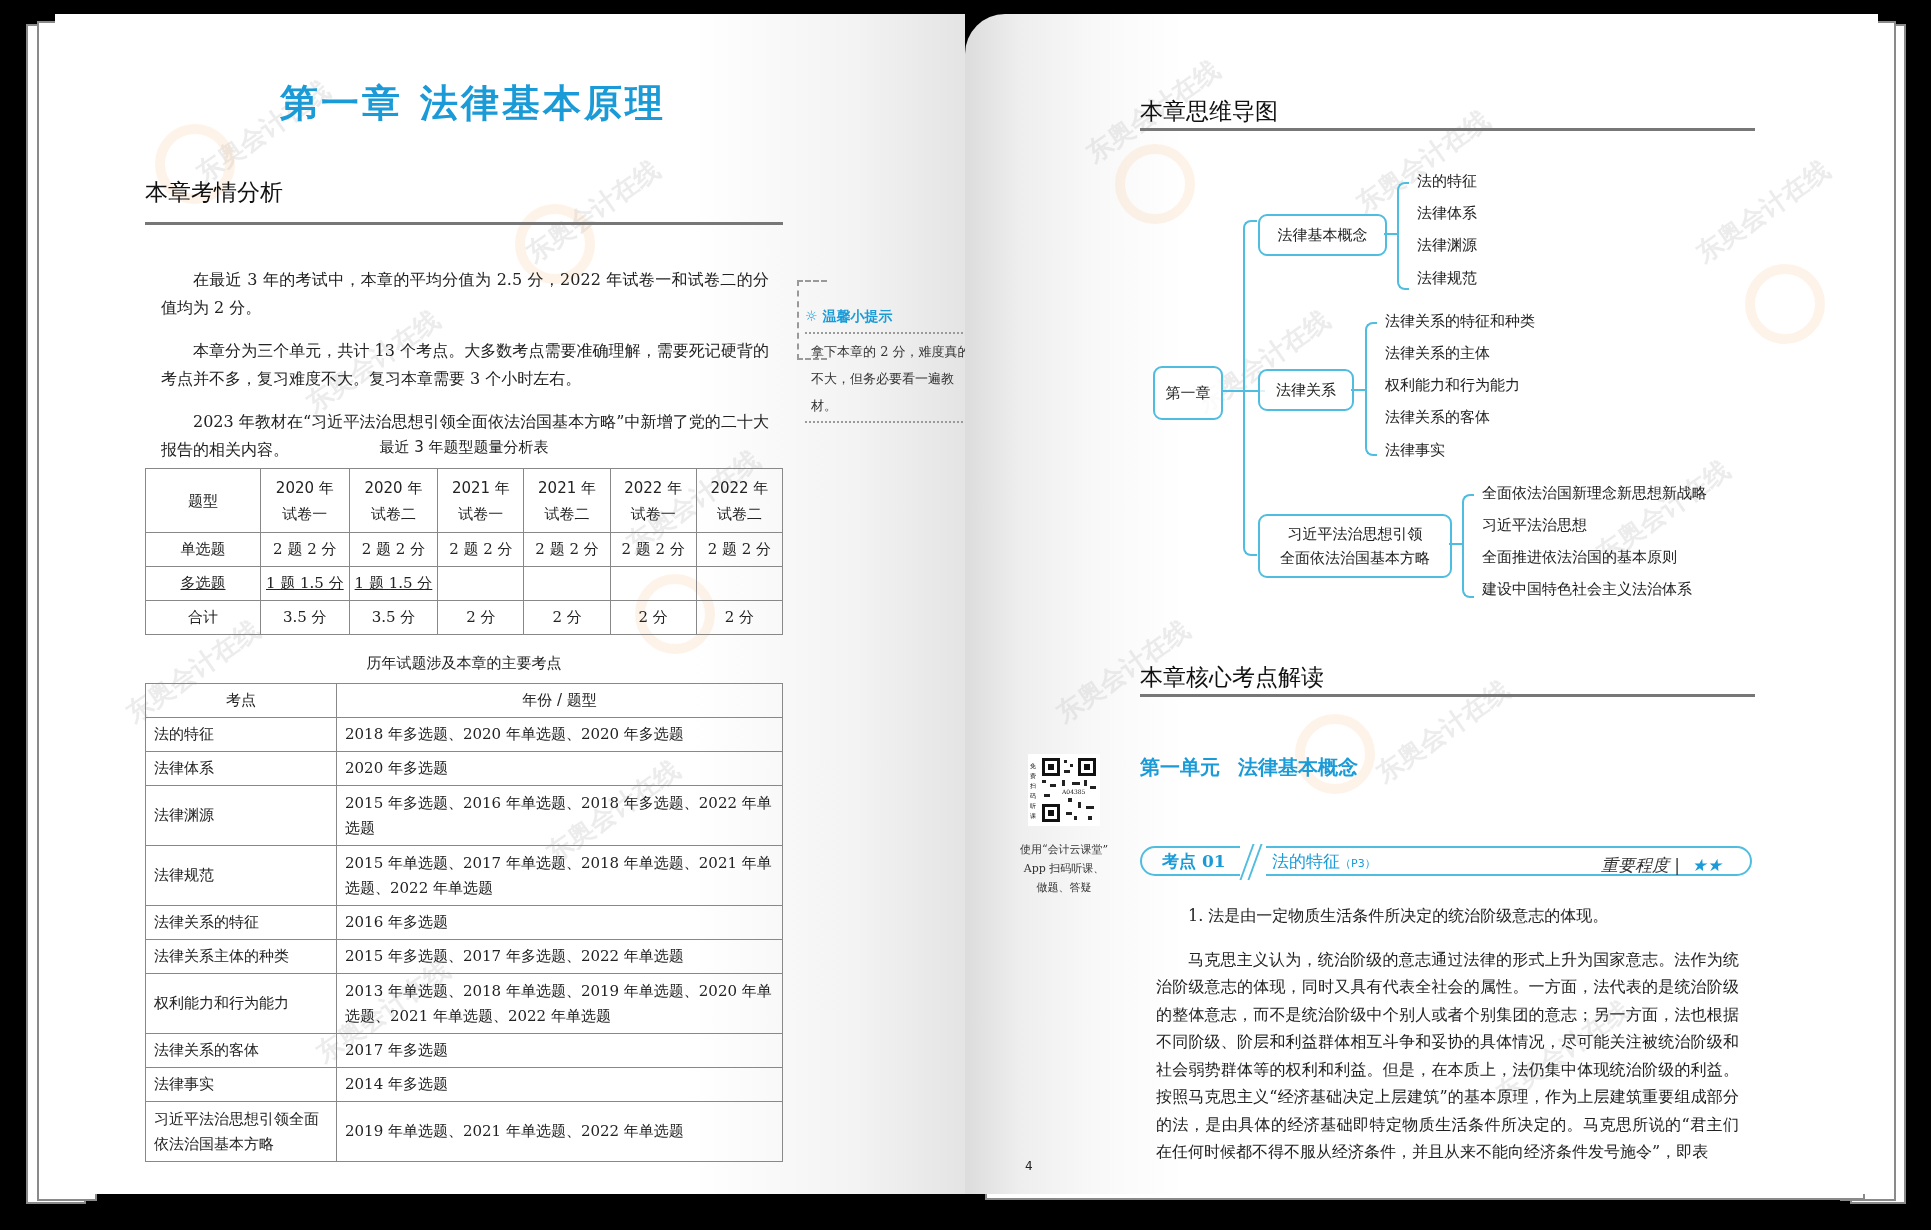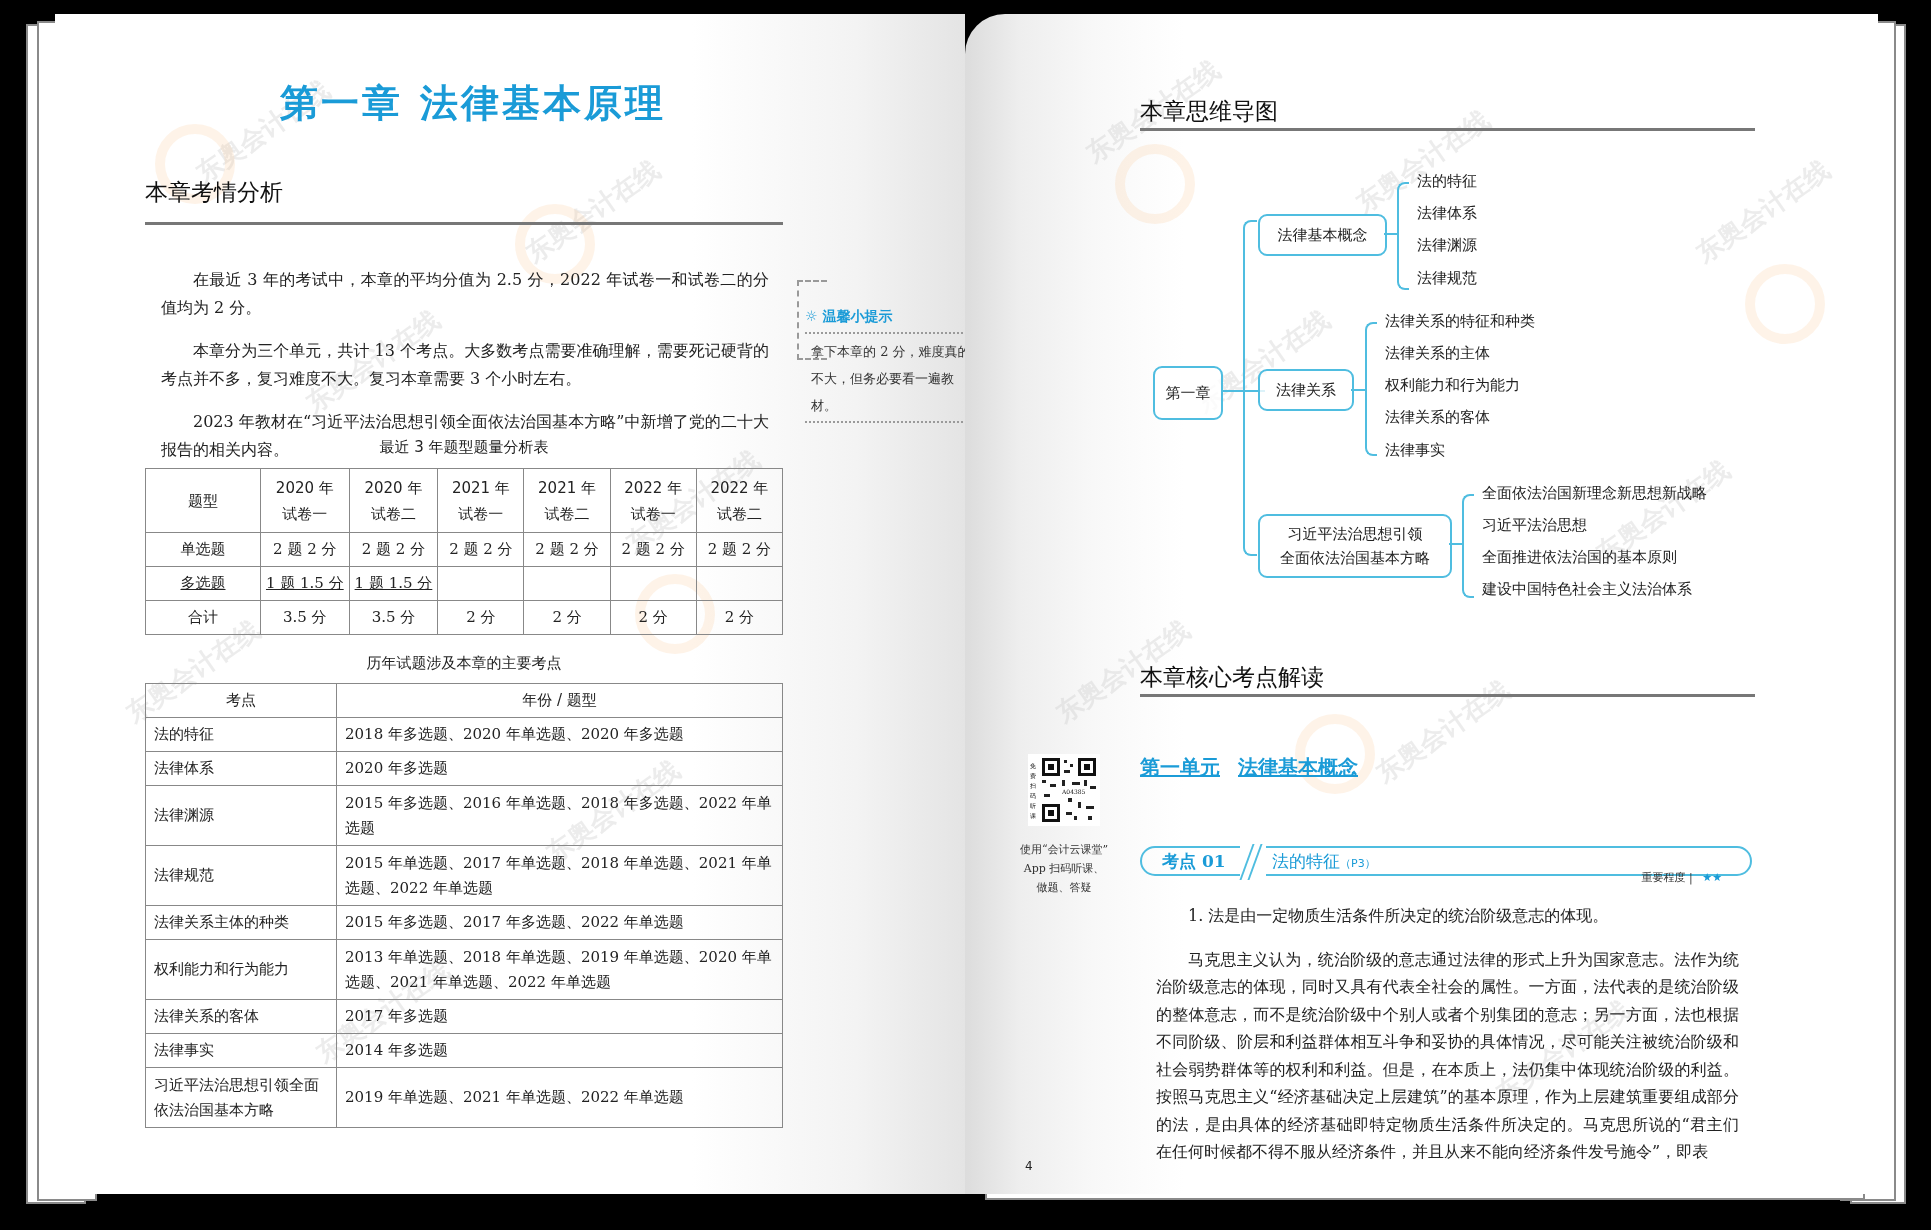--- a/index.html
+++ b/index.html
@@ -34,21 +34,21 @@
   .brk{position:absolute;border-left:2px solid #4fbde0;border-top:2px solid #4fbde0;border-bottom:2px solid #4fbde0;border-radius:8px 0 0 8px;width:10px;}
   .unit-title{font-size:20px;color:#1a9bd7;font-weight:bold;white-space:nowrap;}
   .unit-title span+span{margin-left:18px;}
   .kp-banner{left:1140px;top:832px;width:612px;height:30px;border:2px solid #4fbde0;border-radius:16px;box-sizing:border-box;}
   .kp-num{position:absolute;left:20px;top:2px;font-size:17px;color:#1a9bd7;font-weight:bold;white-space:nowrap;}
   .kp-slash{position:absolute;left:98px;top:-4px;width:26px;height:36px;background:#fff;}
   .kp-slash:before,.kp-slash:after{content:"";position:absolute;top:0;width:2px;height:36px;background:#4fbde0;transform:skewX(-20deg);}
   .kp-slash:before{left:6px}.kp-slash:after{left:14px}
   .kp-title{position:absolute;left:130px;top:2px;font-size:17px;color:#1a9bd7;font-family:"DejaVu Sans","Liberation Sans",sans-serif;white-space:nowrap;}
   .kp-title small{font-size:11px;}
-  .kp-imp{position:absolute;right:28px;top:22px;font-size:11px;color:#333;white-space:nowrap;}
+  .kp-imp{position:absolute;right:28px;top:6px;font-size:17px;color:#333;white-space:nowrap;font-style:italic;}
   .kp-imp .stars{color:#1a9bd7;margin-left:6px;}
   .qr{left:1030px;top:752px;width:70px;height:70px;}
   .qr-cap{left:1010px;top:832px;width:118px;font-size:11px;line-height:19px;text-align:center;color:#333;}
   .pnum{font-family:"DejaVu Sans","Liberation Sans",sans-serif;font-size:12px;color:#222;}
   .wm{position:absolute;font-family:"DejaVu Sans","Liberation Sans",sans-serif;color:rgba(200,200,200,.35);font-size:26px;font-weight:bold;transform:rotate(-35deg);white-space:nowrap;pointer-events:none;}
   .wm-ring{position:absolute;width:60px;height:60px;border-radius:50%;border:10px solid rgba(250,200,150,.22);pointer-events:none;}
 </style>
 </head>
 <body>
 
@@ -166,20 +166,24 @@
           <td>法律体系</td>
           <td>2020 年多选题</td>
         </tr>
     <tr style="height:60px;">
           <td>法律渊源</td>
           <td>2015 年多选题、2016 年单选题、2018 年多选题、2022 年单选题</td>
         </tr>
     <tr style="height:60px;">
           <td>法律规范</td>
           <td>2015 年单选题、2017 年单选题、2018 年单选题、2021 年单选题、2022 年单选题</td>
+        </tr>
+    <tr style="height:34px;">
+          <td>法律关系的特征</td>
+          <td>2016 年多选题</td>
         </tr>
     <tr style="height:34px;">
           <td>法律关系主体的种类</td>
           <td>2015 年多选题、2017 年多选题、2022 年单选题</td>
         </tr>
     <tr style="height:60px;">
           <td>权利能力和行为能力</td>
           <td>2013 年单选题、2018 年单选题、2019 年单选题、2020 年单选题、2021 年单选题、2022 年单选题</td>
         </tr>
     <tr style="height:34px;">
@@ -251,21 +255,21 @@
     <div class="brk" style="left:497px;top:480px;height:100px;"></div>
     <div class="leaf" style="left:517px;top:470px;">全面依法治国新理念新思想新战略</div>
     <div class="leaf" style="left:517px;top:502px;">习近平法治思想</div>
     <div class="leaf" style="left:517px;top:534px;">全面推进依法治国的基本原则</div>
     <div class="leaf" style="left:517px;top:566px;">建设中国特色社会主义法治体系</div>
   </div>
 
   <div class="abs sec-h" style="left:175px;top:648px;">本章核心考点解读</div>
   <div class="rule" style="left:175px;top:680px;width:615px;"></div>
 
-  <div class="abs unit-title" style="left:175px;top:740px;text-decoration:underline;">
+  <div class="abs unit-title" style="left:175px;top:740px;">
     <span>第一单元</span><span>法律基本概念</span>
   </div>
 
   <svg class="abs qr" style="left:63px;top:740px;width:72px;height:72px;" viewBox="0 0 72 72">
     <rect x="0" y="0" width="72" height="72" fill="#fff"></rect>
     <rect x="14" y="4" width="18" height="18" fill="#111"></rect>
       <rect x="17" y="7" width="12" height="12" fill="#fff"></rect>
       <rect x="20" y="10" width="6" height="6" fill="#111"></rect>
     <rect x="50" y="4" width="18" height="18" fill="#111"></rect>
       <rect x="53" y="7" width="12" height="12" fill="#fff"></rect>

